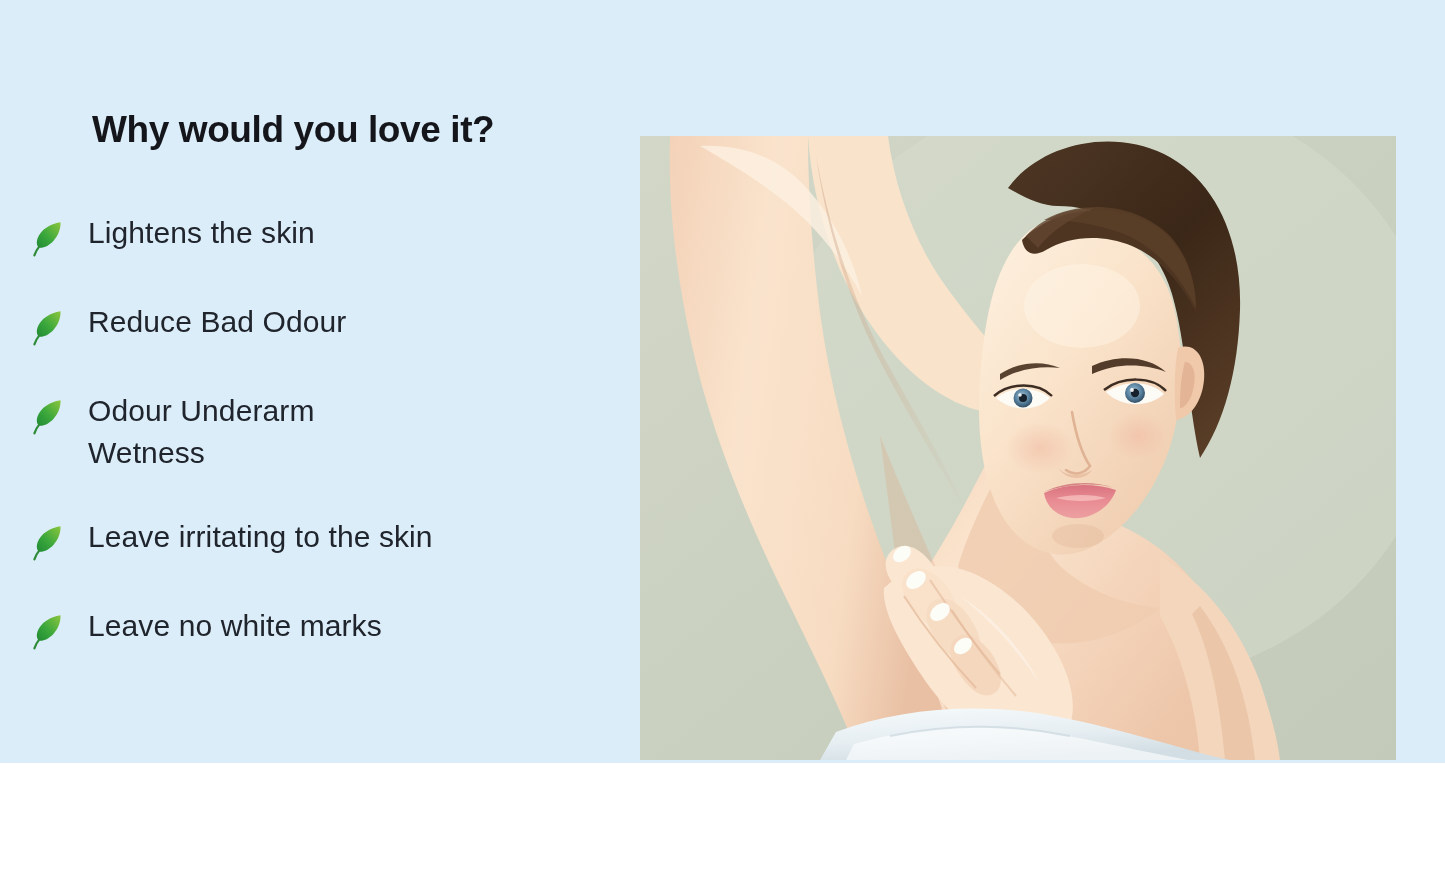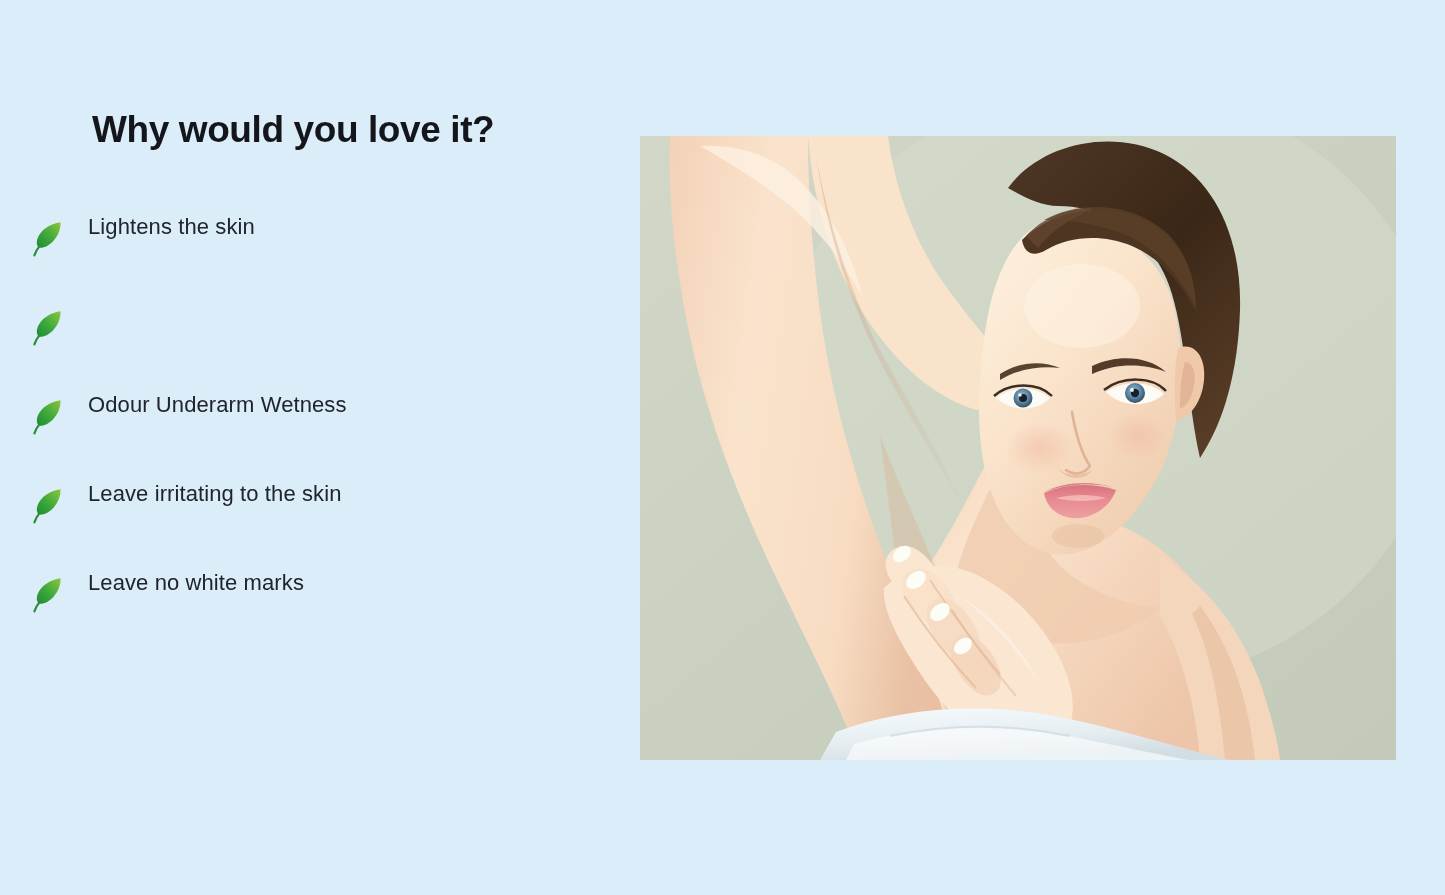--- a/index.html
+++ b/index.html
@@ -9,21 +9,21 @@
   }
   body {
     width: 1445px;
     height: 895px;
     overflow: hidden;
     font-family: "Liberation Sans", sans-serif;
   }
   #infographic {
     position: relative;
     width: 1445px;
-    height: 895px;
+    height: 763px;
     background: #dbedf8;
     box-sizing: border-box;
   }
 
   
   #benefits-panel {
     position: absolute;
     left: 0;
     top: 0;
     width: 620px;
@@ -59,21 +59,21 @@
     width: 34px;
     height: 40px;
     margin-right: 24px;
     margin-top: 7px;
   }
   .leaf-icon svg { display: block; width: 34px; height: 40px; }
 
   .benefit-label {
     font-family: "Liberation Sans", sans-serif;
     font-weight: 300;
-    font-size: 22px;
+    font-size: 30px;
     line-height: 1.40;
     letter-spacing: 0.1px;
     color: #20242c;
     max-width: 380px;
   }
   .benefit-label.wide { max-width: 520px; }
 
   
   #model-photo {
     position: absolute;
@@ -121,20 +121,21 @@
               <linearGradient id="lg2" x1="0" y1="1" x2="1" y2="0">
                 <stop offset="0%" stop-color="#1f8b34"></stop>
                 <stop offset="45%" stop-color="#3ca83c"></stop>
                 <stop offset="100%" stop-color="#8cc63e"></stop>
               </linearGradient>
             </defs>
             <path d="M30.5 3.2 C20 4.8 10.8 10.6 7.6 19.3 C6.2 23.2 6.6 26.4 8.7 28.6 C13.3 29.4 19.3 26.6 23.8 21.4 C28.6 15.9 30.8 9.4 30.5 3.2 Z" fill="url(#lg2)"></path>
             <path d="M9.2 27.6 C7.0 30.2 5.4 33.0 4.4 36.4" stroke="#2e8b37" stroke-width="2.2" fill="none" stroke-linecap="round"></path>
           </svg>
         </span>
+        <span class="benefit-label">Reduce Bad Odour</span>
       </li>
 
       <li class="benefit-row">
         <span class="leaf-icon">
           <svg viewBox="0 0 34 40">
             <defs>
               <linearGradient id="lg3" x1="0" y1="1" x2="1" y2="0">
                 <stop offset="0%" stop-color="#1f8b34"></stop>
                 <stop offset="45%" stop-color="#3ca83c"></stop>
                 <stop offset="100%" stop-color="#8cc63e"></stop>

